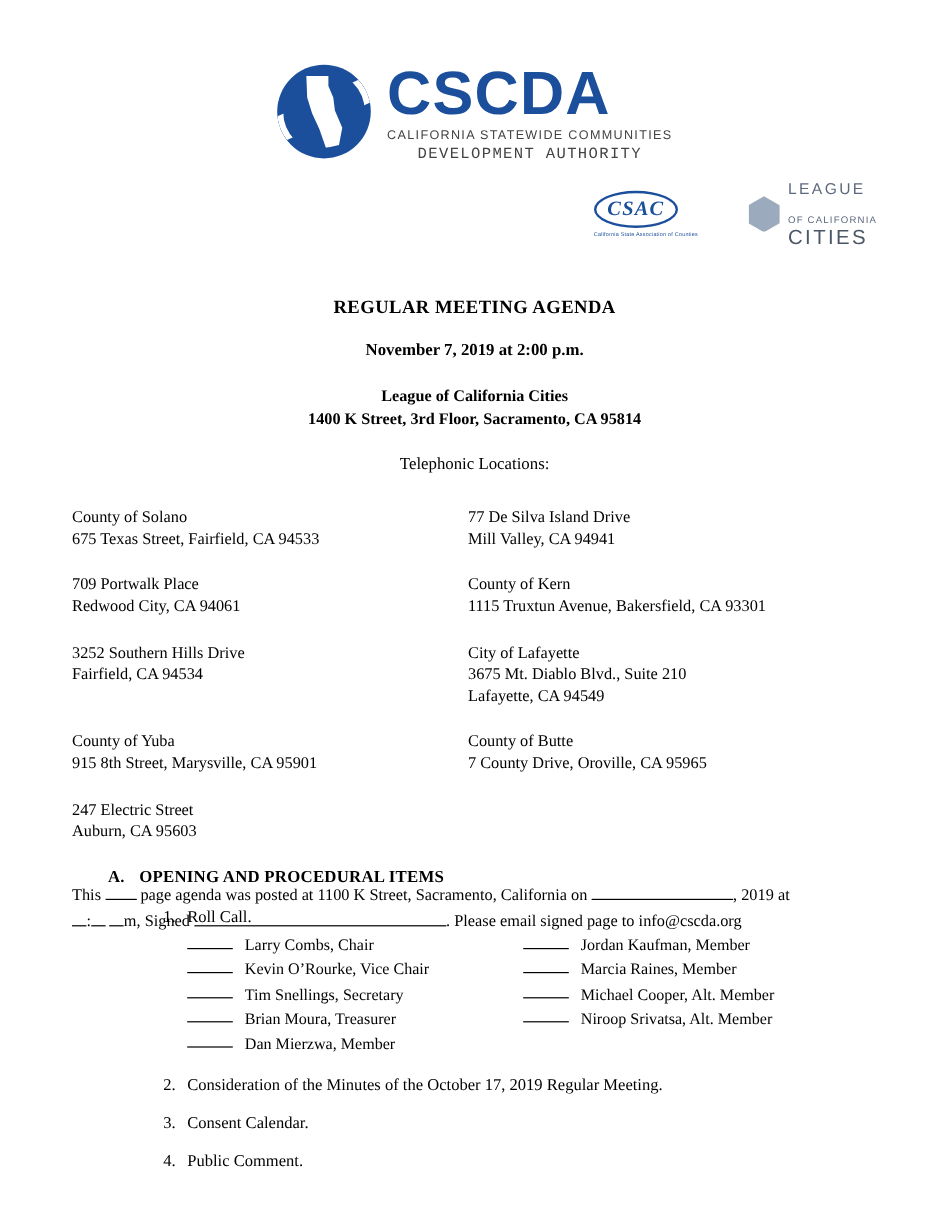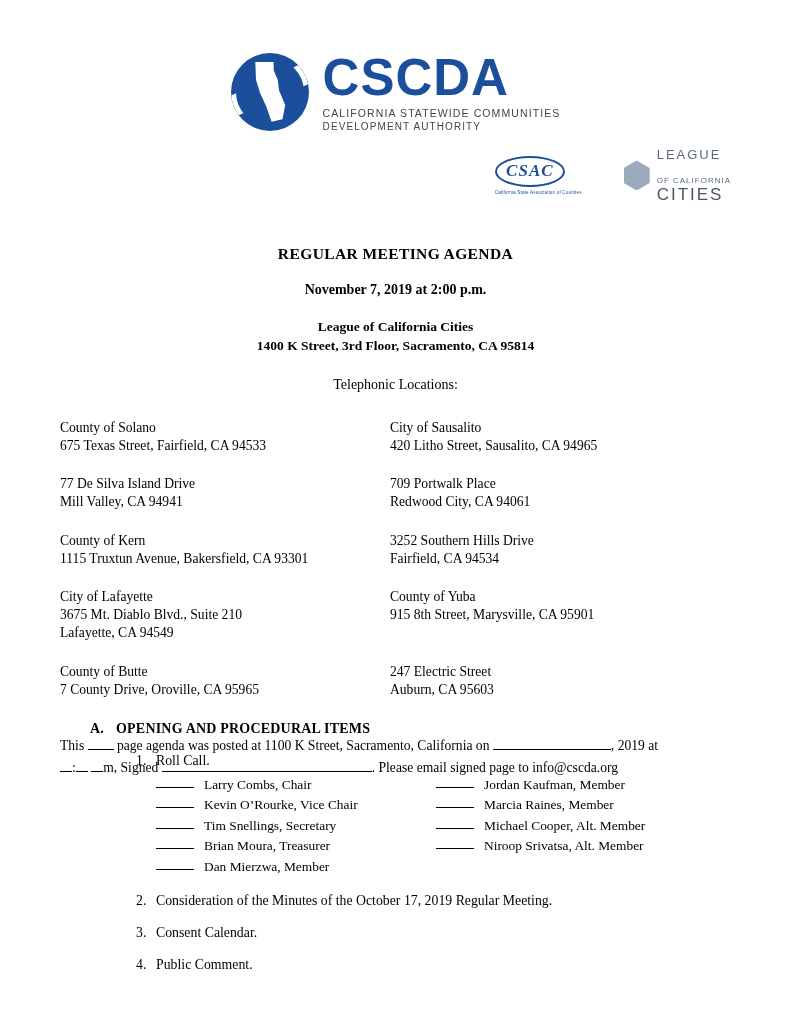--- a/index.html
+++ b/index.html
@@ -71,25 +71,26 @@
     color: #1b4f9c;
   }
   .logo-sub1 {
     font-family: "Liberation Sans", sans-serif;
     font-size: 10.5px;
     letter-spacing: 1.1px;
     color: #444444;
     margin-top: 5px;
   }
   .logo-sub2 {
-    font-family: Liberation Sans, sans-serif;
-    font-size: 10px;
+    font-family: Liberation Mono, monospace;
+    font-size: 13px;
     letter-spacing: 1.1px;
     color: #444444;
     margin-top: 3px;
+    text-align: center;
   }
 
   
   .partner-row {
     display: flex;
     justify-content: flex-end;
     align-items: center;
     margin-top: 16px;
     gap: 42px;
   }
@@ -263,22 +264,20 @@
   <div class="subtitle">November 7, 2019 at 2:00 p.m.</div>
   <div class="venue">
     <div>League of California Cities</div>
     <div>1400 K Street, 3rd Floor, Sacramento, CA 95814</div>
   </div>
   <div class="tele-head">Telephonic Locations:</div>
 
   <div class="locations">
     <div class="loc-cell">County of Solano
 675 Texas Street, Fairfield, CA 94533</div>
-    <div class="loc-cell">City of Sausalito
-420 Litho Street, Sausalito, CA 94965</div>
     <div class="loc-cell">77 De Silva Island Drive
 Mill Valley, CA 94941</div>
     <div class="loc-cell">709 Portwalk Place
 Redwood City, CA 94061</div>
     <div class="loc-cell">County of Kern
 1115 Truxtun Avenue, Bakersfield, CA 93301</div>
     <div class="loc-cell">3252 Southern Hills Drive
 Fairfield, CA 94534</div>
     <div class="loc-cell">City of Lafayette
 3675 Mt. Diablo Blvd., Suite 210

